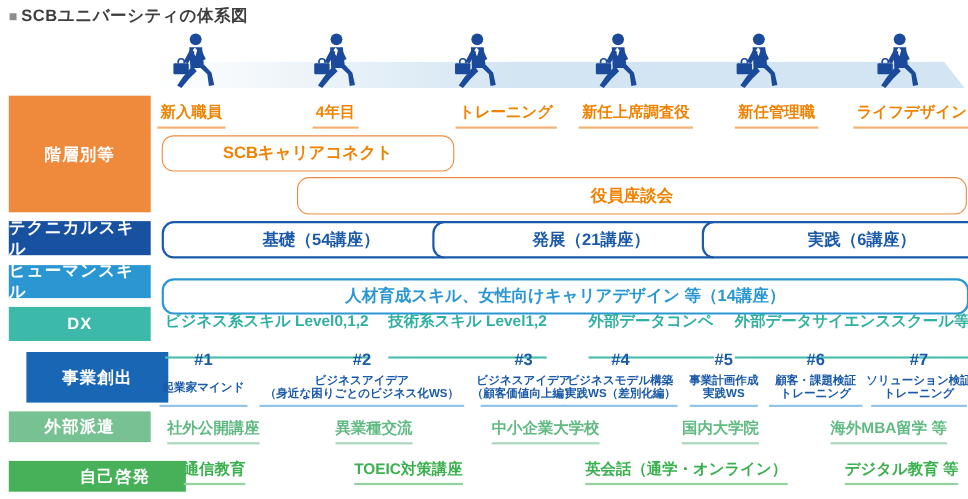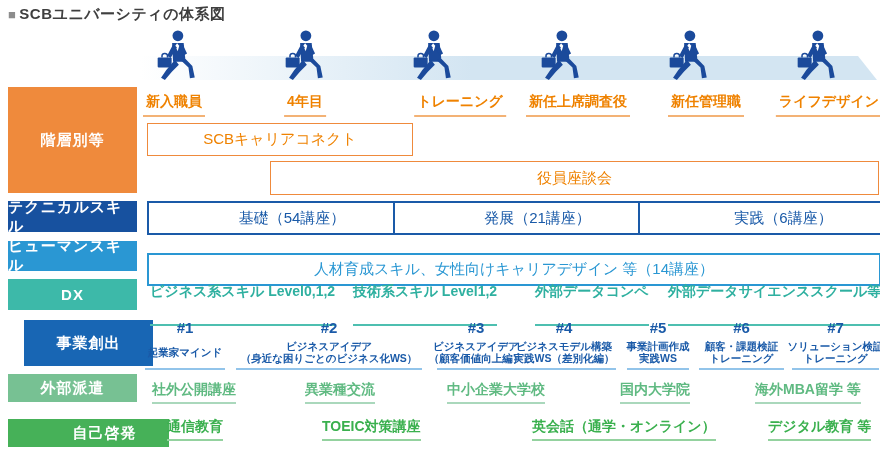--- a/index.html
+++ b/index.html
@@ -30,21 +30,21 @@
   .rl-hier{top:87px;height:106px;background:var(--orange,#ef8a3c);text-align:right;}
   .rl-tech{top:201px;height:31px;background:var(--navy,#17519f);}
   .rl-human{top:241px;height:30px;background:var(--blue,#2a97d3);}
   .rl-dx{top:279px;height:31px;background:var(--teal,#3db9a9);}
   .rl-biz{top:320px;height:46px;background:var(--biz_blue,#1866b4);margin-left:16px;}
   .rl-disp{top:374px;height:28px;background:var(--light_green,#77c193);}
   .rl-self{top:419px;height:28px;background:var(--green,#46b158);padding-left:32px;}
 
   
   .obox,.bbox,.lbox{position:absolute;display:flex;align-items:center;justify-content:center;
-    background:#fff;font-weight:normal;white-space:nowrap;}
+    background:#fff;font-weight:bold;white-space:nowrap;border-radius:11px;}
   .obox{border:1.5px solid var(--orange,#ef8a3c);color:var(--orange_text,#ef8200);font-size:15px;}
   .career{left:147px;top:123px;width:264px;height:31px;}
   .yakuin{left:270px;top:161px;width:607px;height:32px;}
   .bbox{border:2px solid var(--item_blue,#1a5aa8);color:var(--item_blue,#1a5aa8);font-size:15px;padding-left:24px;}
   .t1{left:147px;top:201px;width:238px;height:30px;}
   .t2{left:393px;top:201px;width:237px;height:30px;}
   .t3{left:638px;top:201px;width:239px;height:30px;}
   .lbox{border:2px solid var(--blue,#2a97d3);color:var(--blue,#2a97d3);font-size:15px;margin-top:12px;}
   .hu{left:147px;top:241px;width:730px;height:29px;}
 

